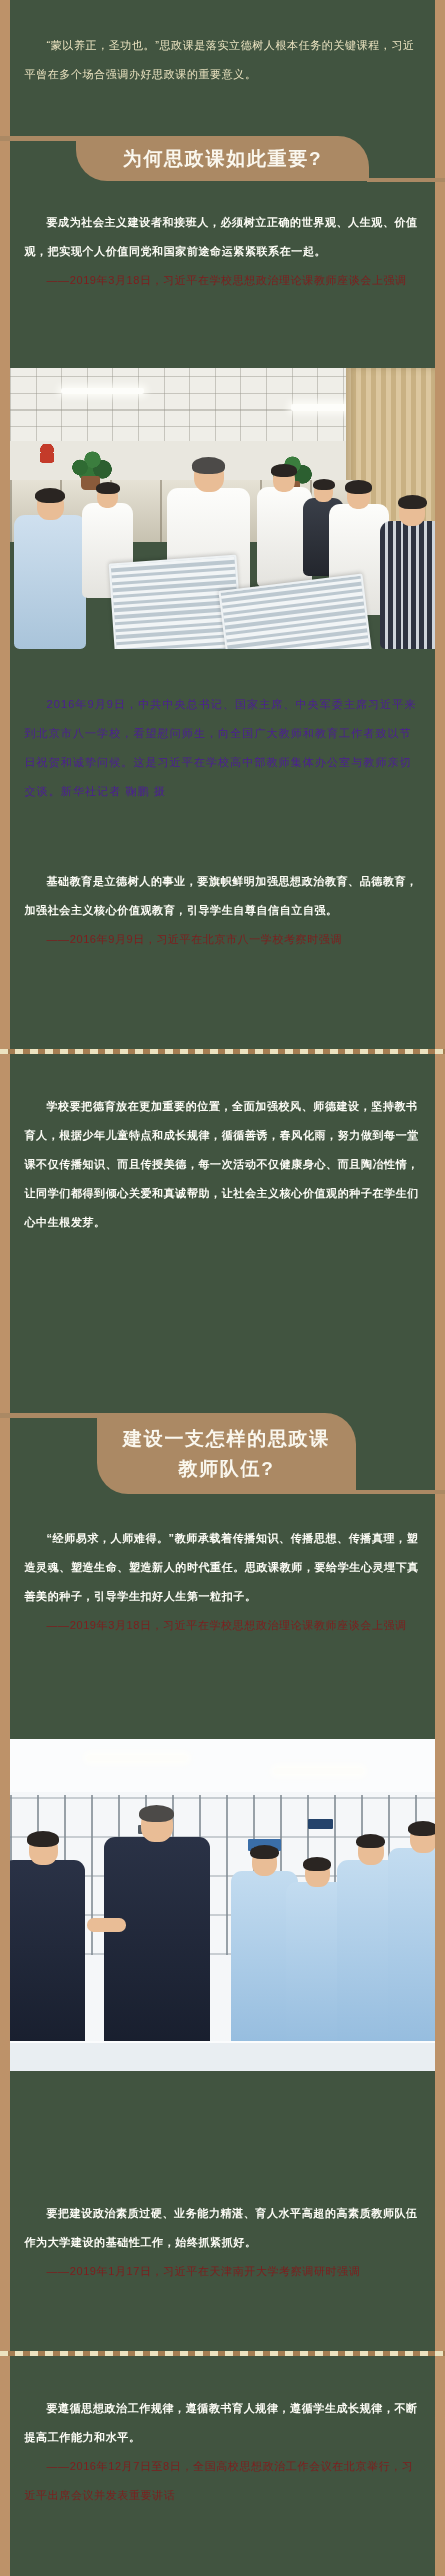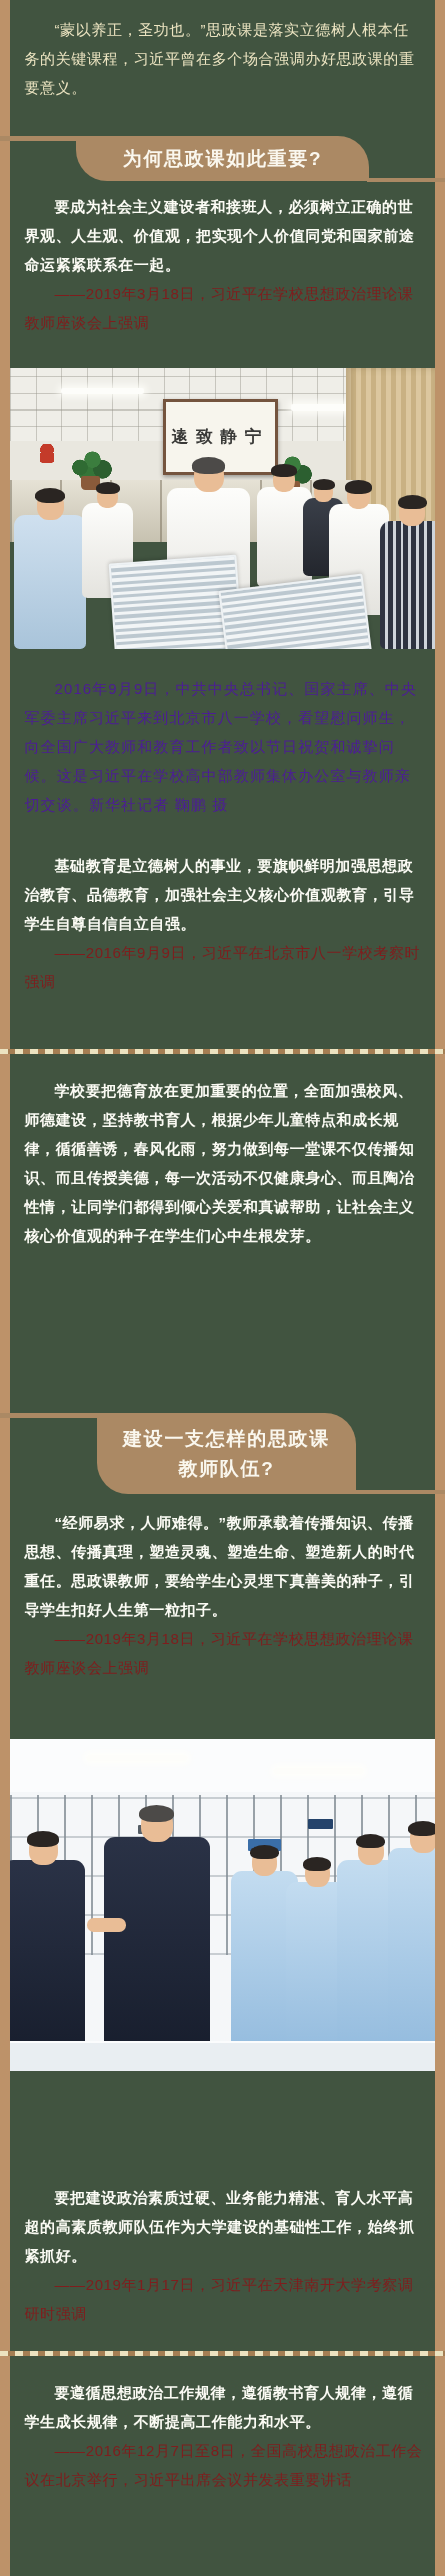--- a/index.html
+++ b/index.html
@@ -1,20 +1,20 @@
 <!DOCTYPE html>
 <html style="font-size:9px"><head>
 <meta charset="utf-8">
 <style>
   html,body{margin:0;padding:0;}
   *{box-sizing:border-box;}
   body{font-family:"Liberation Sans","DejaVu Sans",sans-serif;}
   #page{position:relative;width:445px;height:2576px;background:#bd9269;overflow:hidden;}
   #panel{position:absolute;left:10px;top:0;width:425px;height:2576px;background:#415440;}
-  .txt{position:absolute;left:24.5px;width:398px;font-size:15px;line-height:29px;letter-spacing:0.6px;}
+  .txt{position:absolute;left:24.5px;width:398px;font-size:11px;line-height:29px;letter-spacing:0.6px;margin-top:16px;}
   .txt p{margin:0;text-indent:2em;}
   p.quote{color:#fbfbf4;font-weight:bold;}
   p.attr{color:#7f1d1d;font-weight:normal;}
   .intro{color:#ece4c1;}
   .caption{color:#4c1d95;letter-spacing:1.1px;}
   
   .badge-row{position:absolute;left:0;width:445px;}
   .ribbon-line{position:absolute;height:4.5px;background:#ab8964;}
   .badge{position:absolute;background:#ab8964;border-radius:0 31px 0 31px;display:flex;flex-direction:column;align-items:center;justify-content:center;color:#faf7ee;font-weight:bold;font-size:19px;letter-spacing:1.7px;line-height:30px;text-align:center;}
   .divider{position:absolute;left:0;width:445px;height:4.5px;background:repeating-linear-gradient(90deg,#ece3c0 0 7.8px,#a57e53 7.8px 15px);}
@@ -71,23 +71,20 @@
     <p class="attr">——2019年3月18日，习近平在学校思想政治理论课教师座谈会上强调</p>
   </div>
 
   <div class="photo" style="top:368px;height:281px;">
     <div class="ph-ceiling" style="height:27%;">
       <div class="lightbar" style="left:12%;top:26%;width:83px;height:6.7px;"></div>
       <div class="lightbar" style="left:66%;top:48%;width:95px;height:6.7px;"></div>
     </div>
     <div class="ph1-wall"></div>
     <div class="curtain"></div>
-    <div class="frame">
-      <span>逺致静宁</span>
-    </div>
     <div class="cabinet"></div>
     <div class="plant" style="left:13%;top:27%;">
         <div class="pot"></div>
       </div>
     <div class="plant" style="left:60%;top:29%;">
         <div class="pot"></div>
       </div>
     <div class="reddecor"></div>
 
     <div class="person" style="left:1%;bottom:0;">

